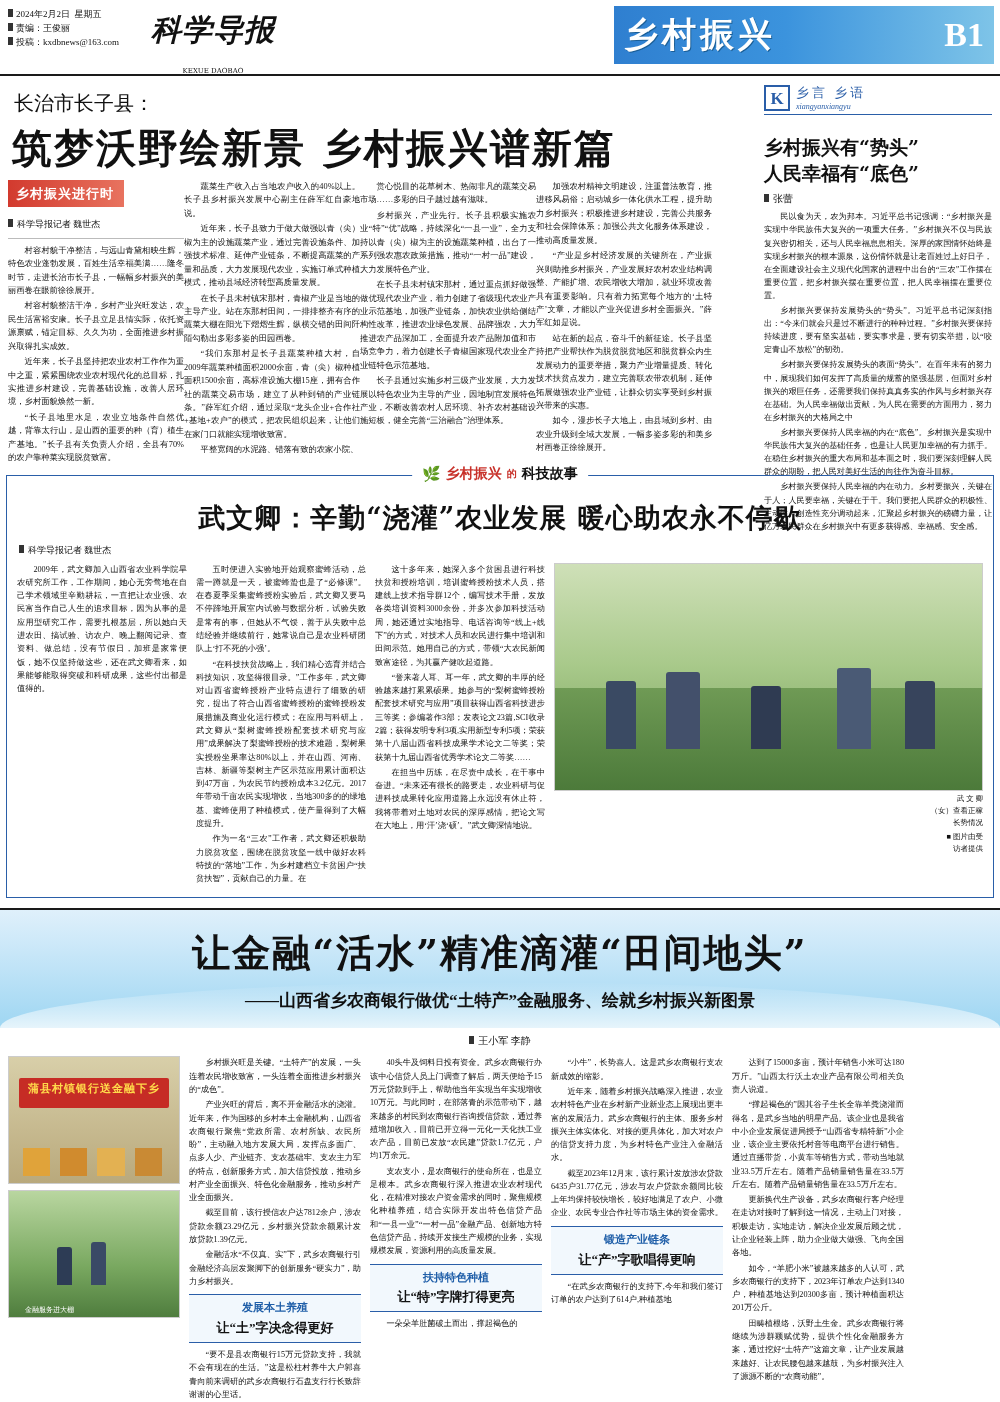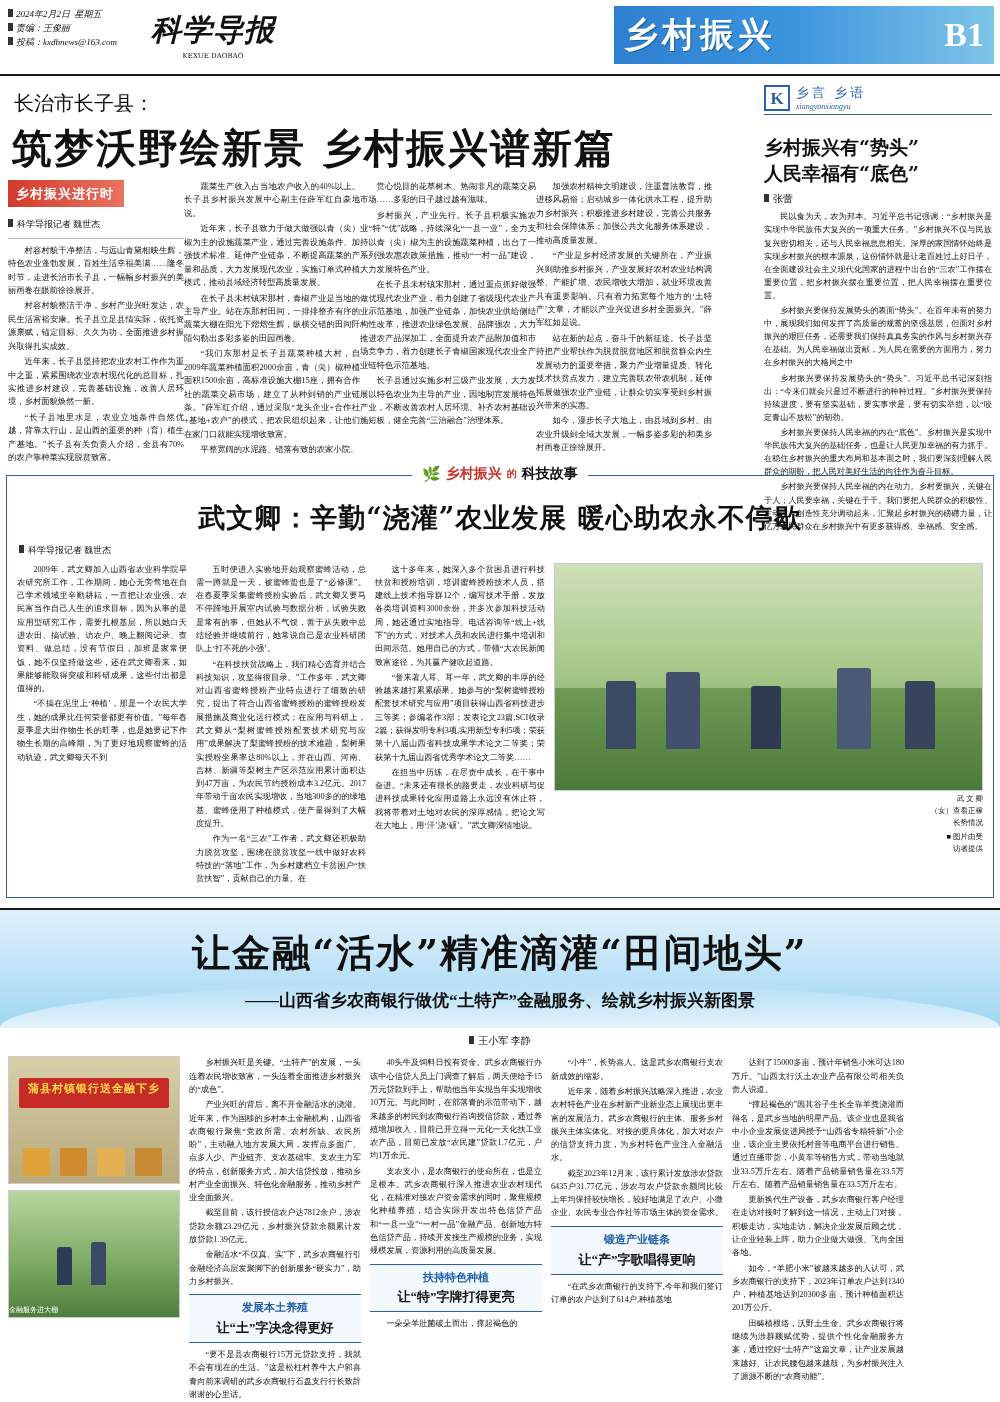--- a/index.html
+++ b/index.html
@@ -10,28 +10,28 @@
     font-family:"Liberation Serif", serif;
     color:#111;
     position:relative;
     overflow:hidden;
   }
   .page { position:relative; width:1000px; height:1402px; }
 
   
   .masthead { position:relative; height:76px; border-bottom:2px solid #1a1a1a; }
   .mh-left { position:absolute; left:8px; top:8px; width:120px; font-size:9px; line-height:1.55; }
-  .mh-left div { white-space:nowrap;font-style:italic; }
+  .mh-left div { white-space:nowrap; }
   .mh-left .bar { display:inline-block; width:5px; height:8px; background:#333; margin-right:3px; }
   .mh-logo {
     position:absolute; left:148px; top:10px; width:130px; text-align:center;
     font-family:"DejaVu Serif", serif; font-weight:bold; font-size:30px;
     letter-spacing:1px; color:#111; font-style:italic;
   }
-  .mh-logo .sub { font-size:7px; font-style:normal; letter-spacing:0; font-weight:normal; margin-top:1px;}
+  .mh-logo .sub { font-size:7px; font-style:normal; letter-spacing:0; font-weight:normal; margin-top:16px;}
   .mh-right {
     position:absolute; right:6px; top:6px; width:380px; height:58px;
     background:linear-gradient(90deg,#2f7fd0,#3b93dd 45%,#7ec4e8);
     display:flex; align-items:center; justify-content:space-between;
     padding:0 10px;
   }
   .mh-right .title {
     color:#fff; font-weight:bold; font-size:34px; letter-spacing:4px;
     font-family:"DejaVu Serif", serif; text-shadow:1px 1px 0 #1b5e96;
   }
@@ -132,21 +132,21 @@
   .subhead .l2 { font-size:13px; font-weight:bold; }
 
   .ph-market { position:relative; height:128px; overflow:hidden; border:1px solid #ccc;padding-left:36px; }
   .ph-market .stall { position:absolute; inset:0; background:linear-gradient(#d8cfa9,#b9a97c); }
   .ph-market .banner { position:absolute; top:16%; left:6%; right:6%; height:24%; background:#c62c25; border-radius:2px;}
   .ph-market .banner .t { color:#ffd94a; font-size:11px; text-align:center; line-height:1.9; letter-spacing:1px; font-weight:bold;}
   .ph-market .crate { position:absolute; bottom:6%; width:16%; height:22%; background:#e0a33a; }
   .ph-field { position:relative; height:128px; overflow:hidden; border:1px solid #ccc; margin-top:6px;}
   .ph-field .g { position:absolute; inset:0; background:linear-gradient(#b9d6a0,#79a860 60%,#4f7d3e);}
   .ph-field .p { position:absolute; bottom:26%; width:9%; height:30%; background:#2d3c55; border-radius:3px 3px 0 0;}
-  .ph-field .cap { position:absolute; bottom:2px; left:0; color:#fff; font-size:7px;text-align:right;}
+  .ph-field .cap { position:absolute; bottom:2px; left:16px; color:#fff; font-size:7px;text-align:right;}
 </style>
 </head>
 <body>
 
 <div class="page">
 
   <div class="masthead">
     <div class="mh-left">
       <div>
         <span class="bar"></span><span>2024年2月2日</span>&nbsp;&nbsp;<span>星期五</span>
@@ -174,22 +174,22 @@
         <div class="op-k-txt">
           <div class="cn">乡言 乡语</div>
           <div class="py">xiangyanxiangyu</div>
         </div>
       </div>
       <div class="op-title">乡村振兴有“势头”</div>
       <div class="op-title" style="margin-top:0">人民幸福有“底色”</div>
       <div class="op-author"><span class="bar"></span><span>张蕾</span></div>
       <div class="col" style="margin-top:4px;font-size:8.1px;">
         <p>民以食为天，农为邦本。习近平总书记强调：“乡村振兴是实现中华民族伟大复兴的一项重大任务。”乡村振兴不仅与民族复兴密切相关，还与人民幸福息息相关。深厚的家国情怀始终是实现乡村振兴的根本源泉，这份情怀就是让老百姓过上好日子，在全面建设社会主义现代化国家的进程中出台的“三农”工作摆在重要位置，把乡村振兴摆在重要位置，把人民幸福摆在重要位置。</p>
+        <p>乡村振兴要保持发展势头的“势头”。习近平总书记深刻指出：“今来们就会只是过不断进行的种种过程。”乡村振兴要保持持续进度，要有坚实基础，要实事求是，要有切实举措，以“咬定青山不放松”的韧劲。</p>
         <p>乡村振兴要保持发展势头的表面“势头”。在百年未有的努力中，展现我们如何发挥了高质量的规蓄的坚强基层，但面对乡村振兴的艰巨任务，还需要我们保持真真务实的作风与乡村振兴存在基础。为人民幸福做出贡献，为人民在需要的方面用力，努力在乡村振兴的大格局之中</p>
-        <p>乡村振兴要保持发展势头的“势头”。习近平总书记深刻指出：“今来们就会只是过不断进行的种种过程。”乡村振兴要保持持续进度，要有坚实基础，要实事求是，要有切实举措，以“咬定青山不放松”的韧劲。</p>
         <p>乡村振兴要保持人民幸福的内在“底色”。乡村振兴是实现中华民族伟大复兴的基础任务，也是让人民更加幸福的有力抓手。在稳住乡村振兴的重大布局和基本面之时，我们要深刻理解人民群众的期盼，把人民对美好生活的向往作为奋斗目标。</p>
         <p>乡村振兴要保持人民幸福的内在动力。乡村要振兴，关键在于人；人民要幸福，关键在于干。我们要把人民群众的积极性、主动性、创造性充分调动起来，汇聚起乡村振兴的磅礴力量，让亿万农民群众在乡村振兴中有更多获得感、幸福感、安全感。</p>
       </div>
     </div>
   </div>
 
   <div class="top-area">
     <div class="cols" style="width:740px;">
       <div class="col" style="width:176px;">
         <div class="rv-badge">乡村振兴进行时</div>
@@ -227,21 +227,20 @@
       <span class="leaf">🌿</span>
       <span class="rb-red">乡村振兴</span>
       <span class="rb-dot">的</span>
       <span>科技故事</span>
     </div>
     <div class="story-title">武文卿：辛勤“浇灌”农业发展  暖心助农永不停歇</div>
     <div class="byline" style="margin-left:2px;"><span class="bar"></span><span>科学导报记者  魏世杰</span></div>
     <div class="story-cols">
       <div class="story-col" style="width:172px;">
         <p>2009年，武文卿加入山西省农业科学院旱农研究所工作，工作期间，她心无旁骛地在自己学术领域里辛勤耕耘，一直把让农业强、农民富当作自己人生的追求目标，因为从事的是应用型研究工作，需要扎根基层，所以她白天进农田、搞试验、访农户、晚上翻阅记录、查资料、做总结，没有节假日，加班是家常便饭，她不仅坚持做这些，还在武文卿看来，如果能够能取得突破和科研成果，这些付出都是值得的。</p>
-        <p>“不搞在泥里上‘种植’，那是一个农民大学生，她的成果比任何荣誉都更有价值。”每年春夏季是大田作物生长的旺季，也是她要记下作物生长期的高峰期，为了更好地观察蜜蜂的活动轨迹，武文卿每天不到</p>
       </div>
       <div class="story-col" style="width:172px;">
         <p>五时便进入实验地开始观察蜜蜂活动，总需一蹲就是一天，被蜜蜂蛰也是了“必修课”。在春夏季采集蜜蜂授粉实验后，武文卿又要马不停蹄地开展室内试验与数据分析，试验失败是常有的事，但她从不气馁，善于从失败中总结经验并继续前行，她常说自己是农业科研团队上‘打不死的小强’。</p>
         <p>“在科技扶贫战略上，我们精心选育并结合科技知识，攻坚得很目录。”工作多年，武文卿对山西省蜜蜂授粉产业特点进行了细致的研究，提出了符合山西省蜜蜂授粉的蜜蜂授粉发展措施及商业化运行模式；在应用与科研上，武文卿从“梨树蜜蜂授粉配套技术研究与应用”成果解决了梨蜜蜂授粉的技术难题，梨树果实授粉坐果率达80%以上，并在山西、河南、吉林、新疆等梨树主产区示范应用累计面积达到47万亩，为农民节约授粉成本3.2亿元。2017年带动千亩农民实现增收，当地300多的的绿地基、蜜蜂使用了种植模式，使产量得到了大幅度提升。</p>
         <p>作为一名“三农”工作者，武文卿还积极助力脱贫攻坚，围绕在脱贫攻坚一线中做好农科特技的“落地”工作，为乡村建档立卡贫困户“扶贫扶智”，贡献自己的力量。在</p>
       </div>
       <div class="story-col" style="width:172px;">
         <p>这十多年来，她深入多个贫困县进行科技扶贫和授粉培训，培训蜜蜂授粉技术人员，搭建线上技术指导群12个，编写技术手册，发放各类培训资料3000余份，并多次参加科技活动周，她还通过实地指导、电话咨询等“线上+线下”的方式，对技术人员和农民进行集中培训和田间示范。她用自己的方式，带领“大农民新闻致富途径，为其赢产健吹起道路。</p>
         <p>“誉来著人耳、耳一年，武文卿的丰厚的经验越来越打累累硕果。她参与的“梨树蜜蜂授粉配套技术研究与应用”项目获得山西省科技进步三等奖；参编著作3部；发表论文23篇,SCI收录2篇；获得发明专利3项,实用新型专利5项；荣获第十八届山西省科技成果学术论文二等奖；荣获第十九届山西省优秀学术论文二等奖……</p>
         <p>在担当中历练，在尽责中成长，在干事中奋进。“未来还有很长的路要走，农业科研与促进科技成果转化应用道路上永远没有休止符，我将带着对土地对农民的深厚感情，把论文写在大地上，用‘汗’浇‘硕’。”武文卿深情地说。</p>

